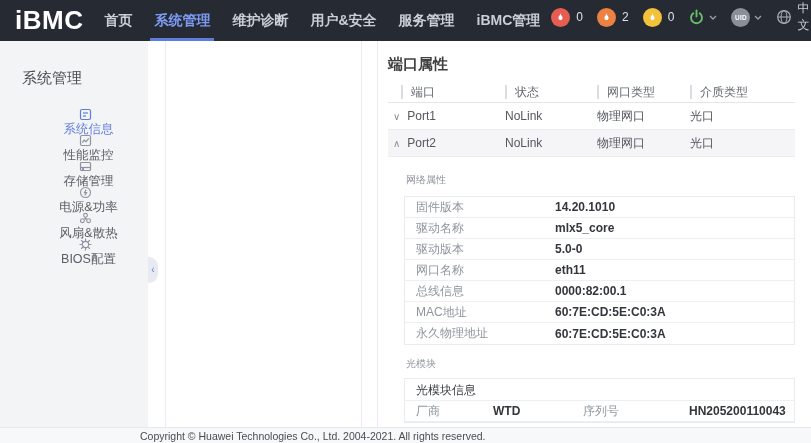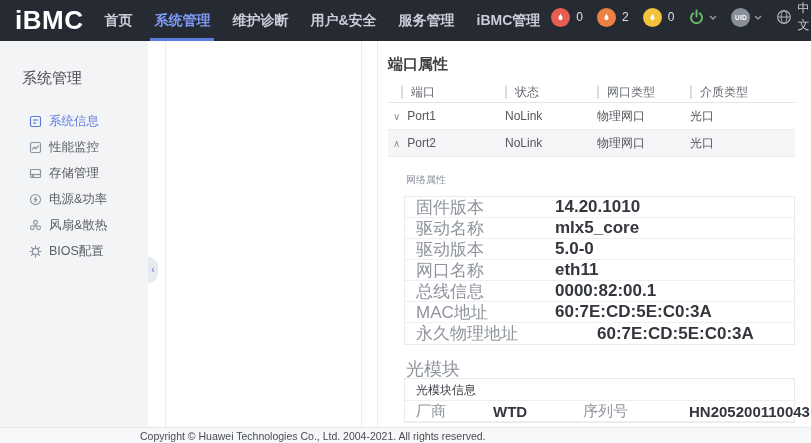--- a/index.html
+++ b/index.html
@@ -21,21 +21,21 @@
   .drop { display:flex; align-items:center; margin-right:14px; cursor:pointer; }
   .chev-dn { margin-left:4px; display:inline-flex; }
   .uid-circle { width:19px; height:19px; border-radius:50%; background:#8a9099; color:#fff; font-size:6.5px; font-weight:bold; display:flex; align-items:center; justify-content:center; letter-spacing:.2px; }
   .lang-label { color:#c9ced8; font-size:12px; margin-left:5px; }
   .round-btn { display:flex; align-items:center; margin-right:13px; cursor:pointer; }
 
   
   .sidebar { position:absolute; top:41px; left:0; width:148px; bottom:16px; background:#f3f4f6; }
   .side-title { margin:28px 0 0 22px; font-size:15px; color:#4a4c52; }
   .side-menu { margin-top:20px; }
-  .side-item { display:flex; align-items:center; height:26px; padding-left:29px; font-size:12.5px; color:#5a5d63; cursor:pointer; }
+  .side-item { display:flex; align-items:center; height:26px; padding-left:29px; font-size:12.5px; color:#5a5d63; cursor:pointer;flex-direction:column; }
   .side-item .s-ico { display:inline-flex; width:13px; margin-right:7px; }
   .side-item.active { color:#5e7ce0; }
   .collapse-tab { position:absolute; top:257px; left:148px; width:10px; height:26px; background:#e7eaf0; border-radius:0 9px 9px 0; color:#5e7ce0; font-size:10px; line-height:26px; text-align:center; cursor:pointer; }
 
   
   .vline { position:absolute; top:41px; bottom:16px; width:1px; background:#ececf0; }
   .vl-a { left:165px; } .vl-b { left:361px; } .vl-c { left:377px; }
 
   .panel { position:absolute; top:41px; left:378px; right:0; bottom:16px; padding-left:10px; overflow:hidden; background:#fff; }
   .panel-title { margin-top:14px; font-size:15px; font-weight:bold; color:#404040; height:18px; }
@@ -44,29 +44,29 @@
   .pt-header { display:grid; grid-template-columns:117px 92px 93px 105px; height:21px; align-items:center; border-bottom:1px solid #e3e5e9; color:#666a71; }
   .pt-header .hcell { border-left:2px solid #d9dce2; padding-left:8px; line-height:11px; }
   .pt-header .hcell.first { margin-left:13px; }
   .pt-row { display:grid; grid-template-columns:117px 92px 93px 105px; height:27px; align-items:center; color:#54575c; border-bottom:1px solid #ececef; cursor:pointer; }
   .pt-row .chev { color:#8b909a; font-size:10px; margin:0 7px 0 5px; }
   .pt-row .portname { display:flex; align-items:center; }
   .pt-row.expanded { background:#f5f5f7; border-bottom:1px solid #ececef; }
 
   .section-title { margin:16px 0 8px 18px; font-size:10px; color:#8f949d; height:15px; }
   .kv-box { margin-left:16px; width:391px; border:1px solid #e9ebee; }
-  .kv-row { display:flex; align-items:center; height:21px; border-bottom:1px solid #eeeff2; font-size:17px; }
-  .kv-row:last-child { border-bottom:none;gap:42px; }
+  .kv-row { display:flex; align-items:center; height:21px; border-bottom:1px solid #eeeff2; font-size:12px; }
+  .kv-row:last-child { border-bottom:none; }
   .kv-label { width:150px; padding-left:11px; color:#8f949d; }
   .kv-value { color:#33363c; font-weight:bold; }
 
-  .opt-title { margin:12px 0 6px 18px; font-size:18px; color:#8f949d; height:15px; }
+  .opt-title { margin:12px 0 6px 18px; font-size:10px; color:#8f949d; height:15px; }
   .opt-box { margin-left:16px; width:391px; border:1px solid #e9ebee; }
   .opt-header { height:22px; line-height:22px; padding-left:11px; font-size:12px; color:#3c3f45; border-bottom:1px solid #eeeff2; }
-  .opt-row { display:grid; grid-template-columns:77px 90px 106px 1fr; align-items:center; height:21px; padding:0 11px; font-size:15px; border-bottom:1px solid #eeeff2; }
+  .opt-row { display:grid; grid-template-columns:77px 90px 106px 1fr; align-items:center; height:21px; padding:0 11px; font-size:12px; border-bottom:1px solid #eeeff2; }
   .opt-row .g-label { color:#8f949d; }
   .opt-row .g-value { color:#33363c; font-weight:bold; }
   .opt-row .g-value.right { text-align:right; }
 
   
   .footer { position:absolute; left:0; right:0; bottom:0; height:16px; background:#f7f8f9; border-top:1px solid #e8e9eb; font-size:10.5px; color:#4a4c50; }
   .copyright { position:absolute; left:140px; top:2px; }
   .ibmc-time { position:absolute; left:590px; top:2px; }
 </style>
 </head>

